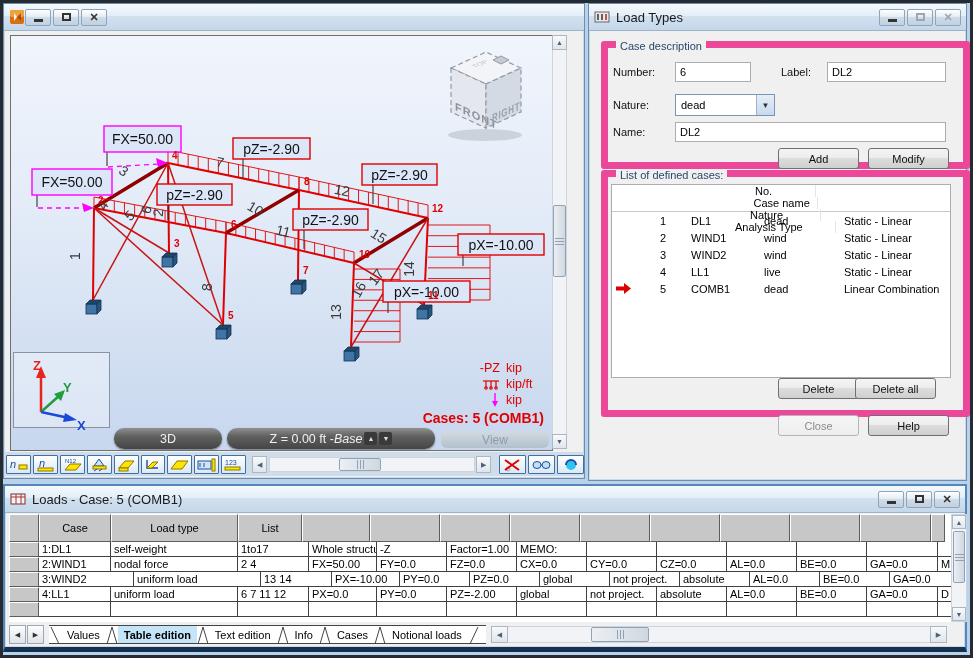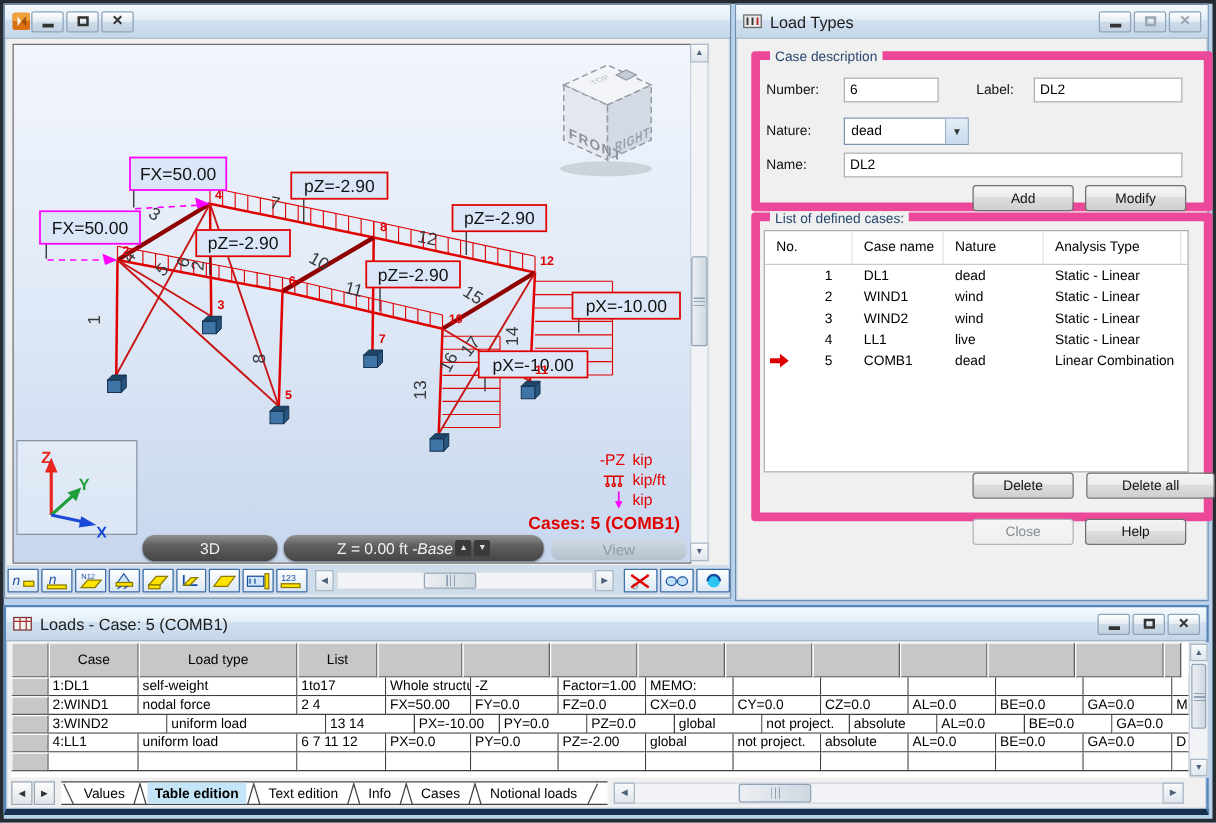--- a/index.html
+++ b/index.html
@@ -66,21 +66,21 @@
        background:linear-gradient(#f4f4f4,#ededed 45%,#dedede 46%,#cfcfcf);
        display:flex;align-items:center;justify-content:center;box-sizing:border-box;}
   .btn.disabled{color:#868c91;border-color:#b0b6ba;background:linear-gradient(#f5f5f5,#eeeeee);}
   #nature-dd{position:absolute;border:1px solid #7a96b5;background:#fff;font-size:11px;display:flex;
              align-items:center;box-sizing:border-box;}
   #nature-dd .dd-txt{flex:1;padding-left:5px;}
   #nature-dd .dd-btn{width:17px;height:100%;border-left:1px solid #9ab2cc;
              background:linear-gradient(#e6eef7,#c6daee);display:flex;align-items:center;justify-content:center;
              font-size:8px;color:#333;}
   #caselist{position:absolute;background:#fff;border:1px solid #abadb3;font-size:11px;overflow:hidden;}
-  .cl-head{display:flex;height:26px;align-items:center;border-bottom:1px solid #c9c9c9;}
+  .cl-head{display:flex;height:26px;align-items:center;border-bottom:1px solid #c9c9c9;flex-direction:column;}
   .cl-hcell{border-right:1px solid #e4e4e4;height:100%;display:flex;align-items:center;padding-left:9px;box-sizing:border-box;}
   .cl-row{display:flex;height:17px;align-items:center;position:relative;}
   .cl-cell{padding-left:9px;box-sizing:border-box;white-space:nowrap;}
   .cl-no{text-align:right;padding-right:16px;padding-left:0;}
 
   
   #loads-win{left:0;top:481px;width:964px;height:168px;border:2px solid #5585bb;border-bottom:5px solid #16304f;}
   #loads-table{position:absolute;left:4px;top:28px;width:942px;height:108px;background:#fff;overflow:hidden;}
   .lt-hrow{display:flex;height:28px;}
   .lt-hcell{background:#c7c7c7;border-top:1px solid #ffffff;border-left:1px solid #ffffff;
@@ -570,21 +570,21 @@
                 <polygon points="0,3.5 8,3.5 8,0 15,5.5 8,11 8,7.5 0,7.5" fill="#dd0000"></polygon>
               </svg></span>
             <div class="cl-cell cl-no" style="width: 70px;">5</div>
             <div class="cl-cell" style="width: 73px;">COMB1</div>
             <div class="cl-cell" style="width: 80px;">dead</div>
             <div class="cl-cell" style="width: 110px;">Linear Combination</div>
           </div>
         </div>
     </div>
     <div class="btn" style="left:189px;top:374px;width:81px;height:21px">Delete</div>
-    <div class="btn" style="left:280px;top:374px;width:103px;height:21px">Delete all</div>
+    <div class="btn" style="left:266px;top:374px;width:81px;height:21px">Delete all</div>
     <div class="btn disabled" style="left:189px;top:411px;width:81px;height:21px">Close</div>
     <div class="btn" style="left:279px;top:411px;width:81px;height:21px">Help</div>
   </div>
 
   <div class="win" id="loads-win">
     <div class="titlebar">
       <svg class="icon16" viewBox="0 0 16 14">
         <rect x="1" y="2" width="14" height="10" fill="#f4f4f4" stroke="#7a3030"></rect>
         <line x1="1" y1="5" x2="15" y2="5" stroke="#a33"></line>
         <line x1="6" y1="2" x2="6" y2="12" stroke="#a33"></line>

